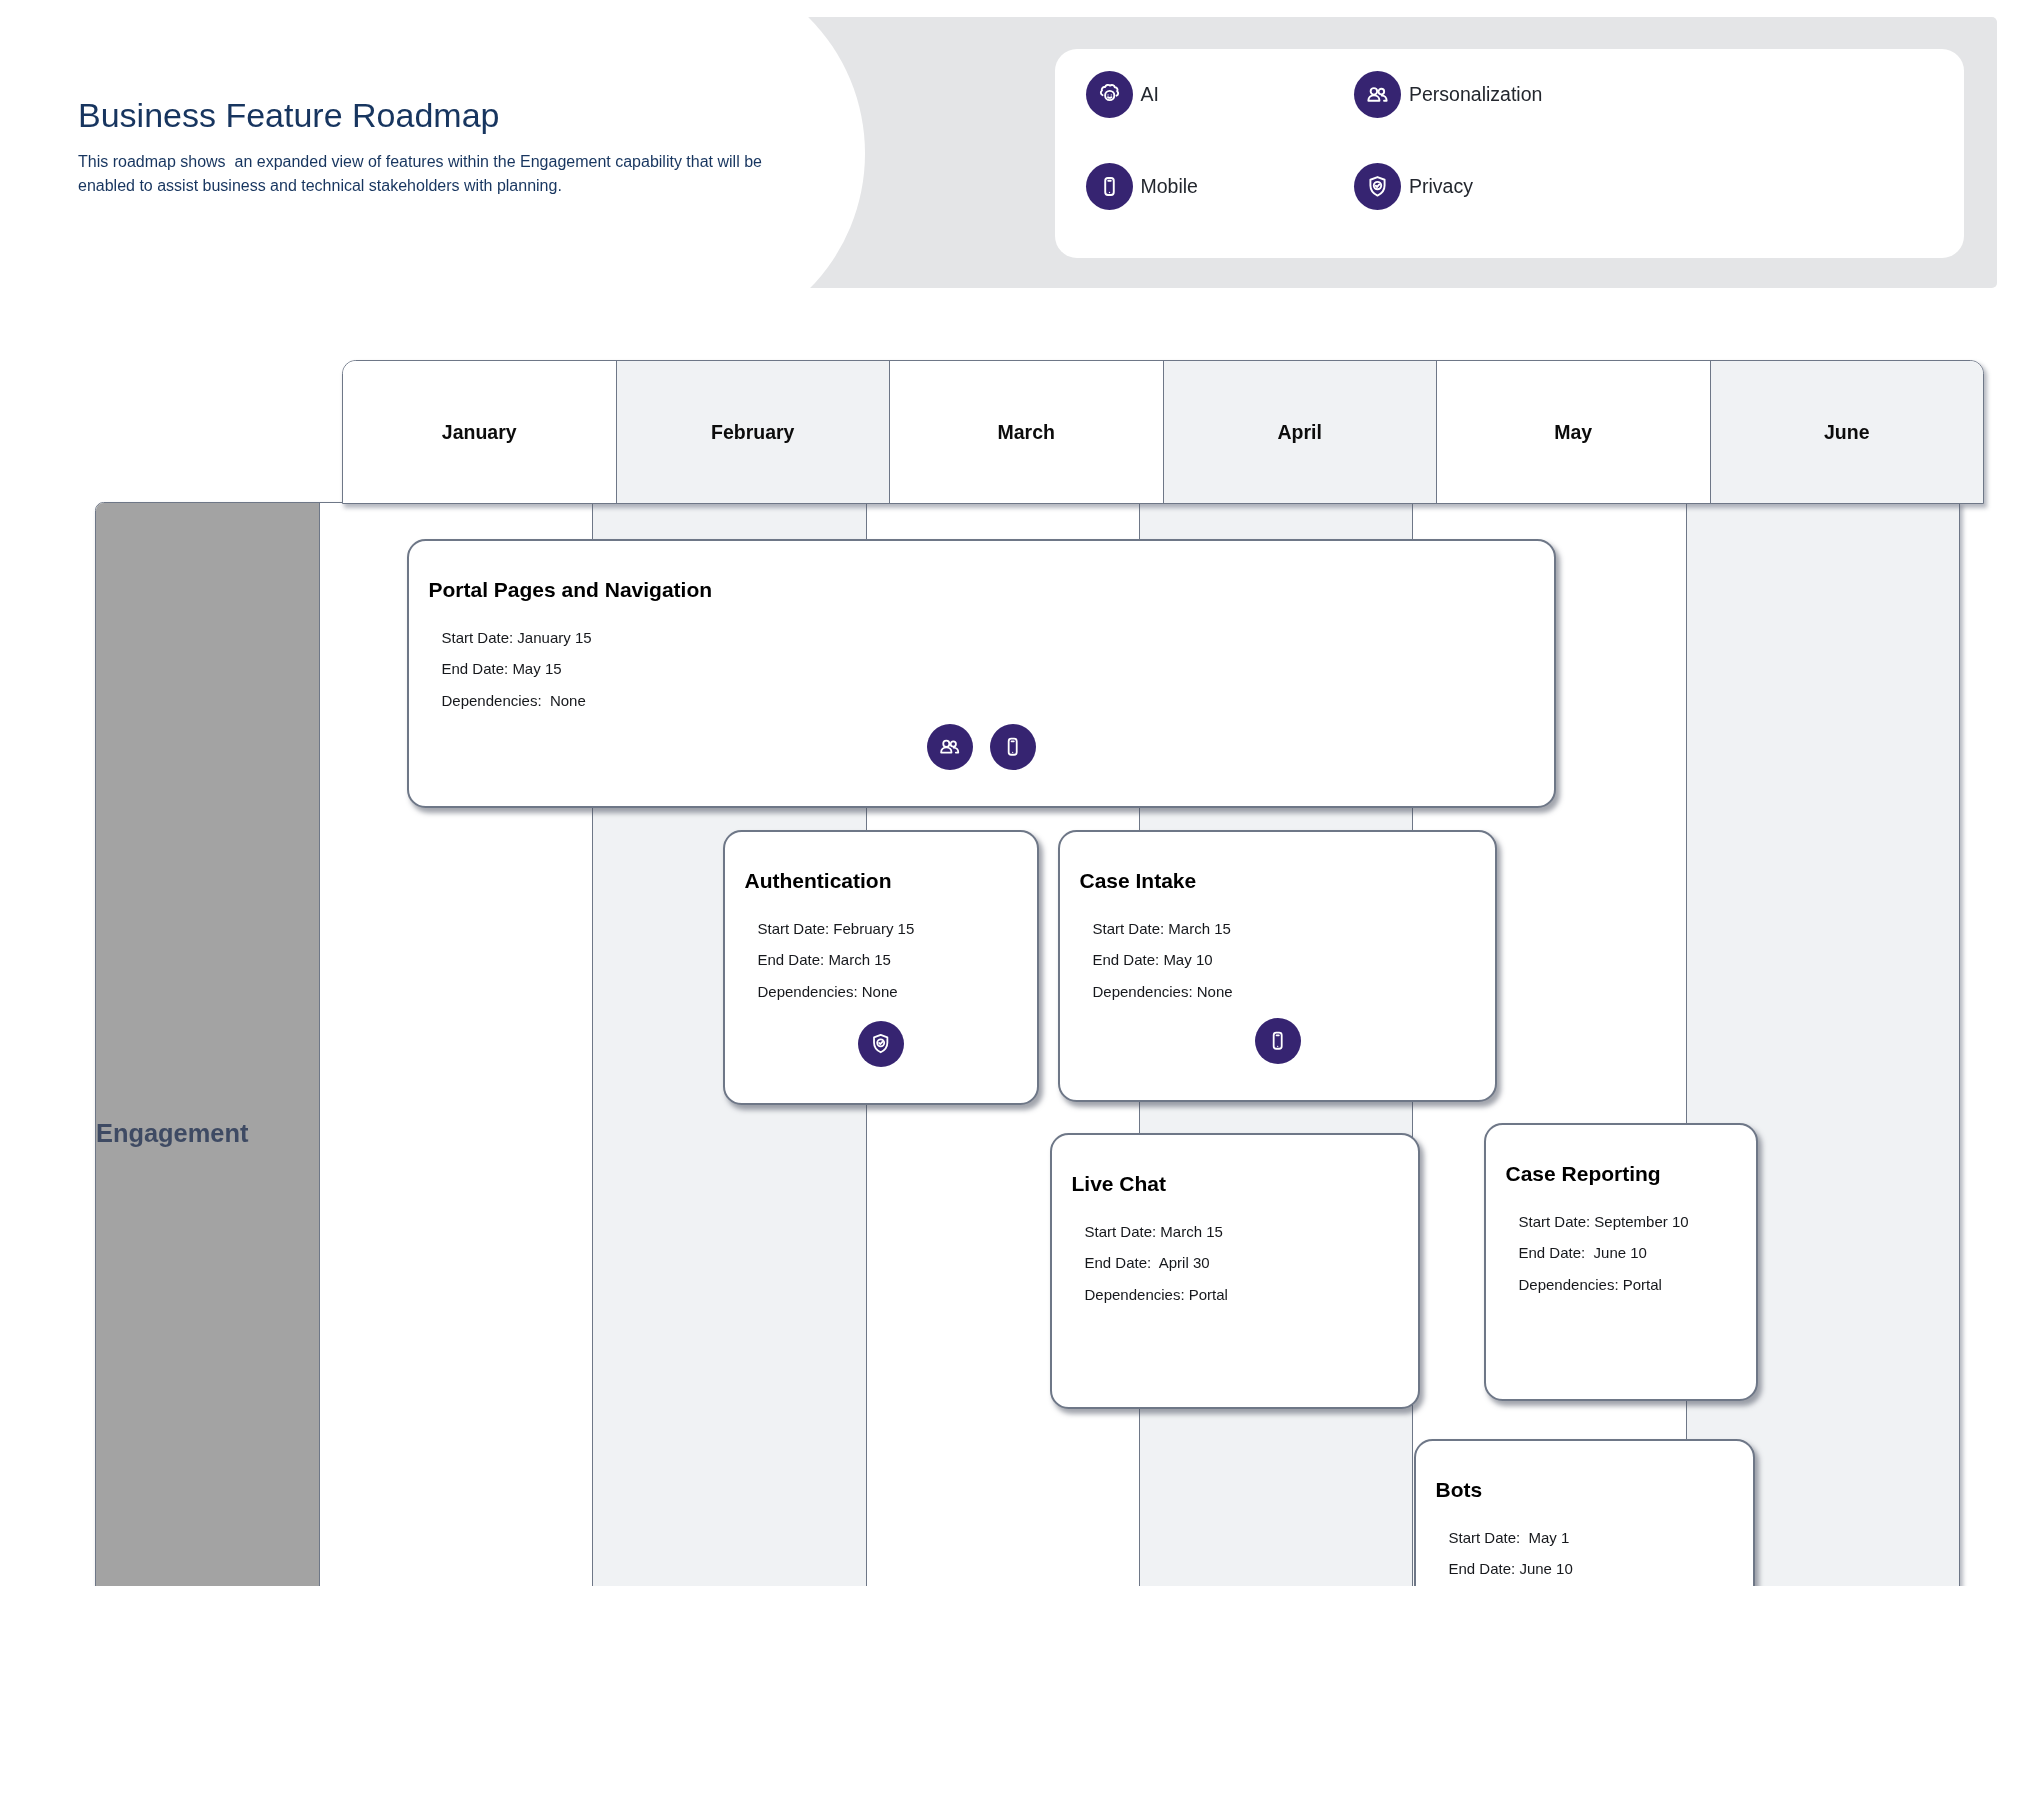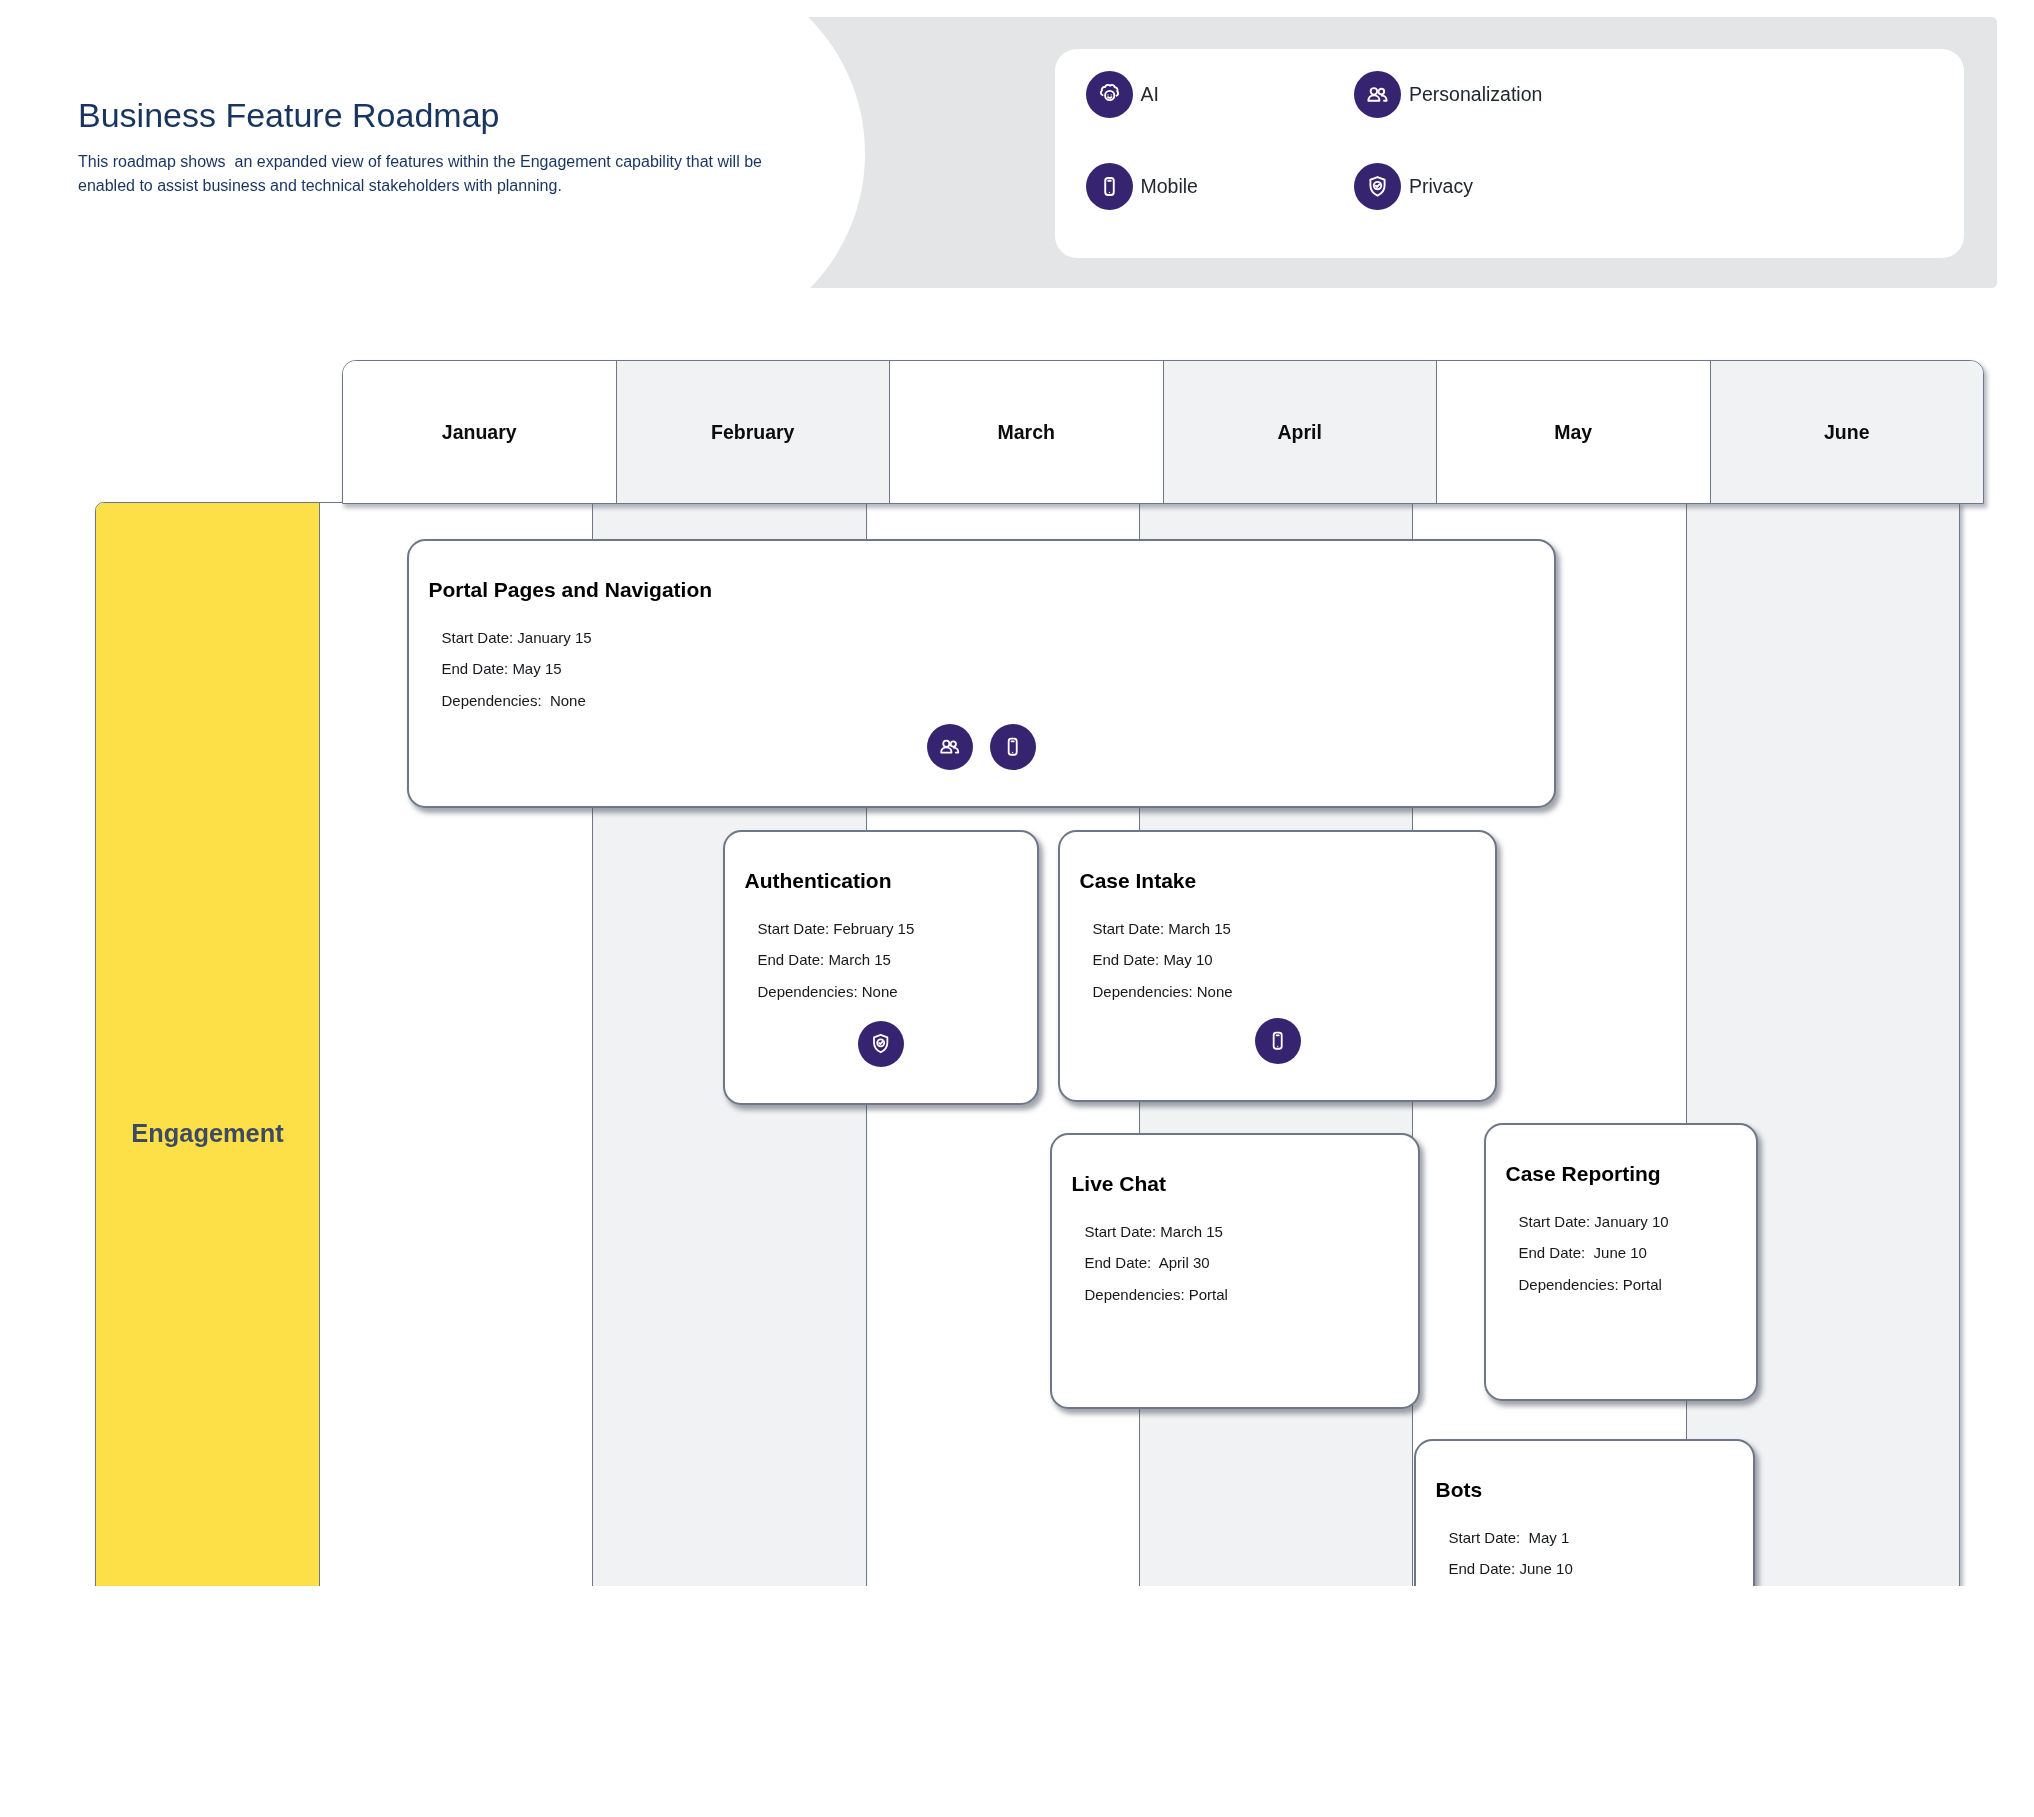--- a/index.html
+++ b/index.html
@@ -44,21 +44,21 @@
         border-right:1.7px solid #6e7787;background:#fff;}
   .mcell:last-child{border-right:none;}
   .mcell.alt{background:#f0f2f4;}
   .mcell span{font-size:19.5px;font-weight:bold;color:#0c0c0c;}
 
   .grid-body{position:absolute;left:95px;top:502px;width:1863px;height:1261px;
         display:flex;border:1.7px solid #6e7787;border-radius:8.5px 0 12px 12px;
         overflow:hidden;background:#fff;
         box-shadow:2.5px 3.4px 4.2px rgba(90,98,115,.45);z-index:0;}
   .label-cell{width:223px;flex:0 0 auto;display:flex;align-items:center;
-        justify-content:center;border-right:1.7px solid #6e7787;background:#fde047;}
+        justify-content:flex-start;border-right:1.7px solid #6e7787;background:#a3a3a3;}
   .label-cell span{font-size:25.4px;font-weight:bold;color:#3e4a63;}
   .bcol{flex:1;border-right:1.7px solid #6e7787;background:#fff;}
   .bcol:last-child{border-right:none;}
   .bcol.alt{background:#f0f2f4;}
 
   
   .card{position:absolute;background:#fff;border:2.5px solid #6e7787;
         border-radius:18.6px;box-shadow:3.4px 4.2px 5.1px rgba(70,76,92,.5);
         box-sizing:border-box;padding:37px 17px 0 19.5px;z-index:2;}
   .ctitle{font-size:21px;font-weight:bold;color:#000;white-space:pre;}
@@ -229,21 +229,21 @@
 
   <div class="card livechat">
     <div class="ctitle">Live Chat</div>
     <p class="cline l1">Start Date: March 15</p>
     <p class="cline l2">End Date:  April 30</p>
     <p class="cline l3">Dependencies: Portal</p>
   </div>
 
   <div class="card reporting">
     <div class="ctitle">Case Reporting</div>
-    <p class="cline l1">Start Date: January 10</p>
+    <p class="cline l1">Start Date: September 10</p>
     <p class="cline l2">End Date:  June 10</p>
     <p class="cline l3">Dependencies: Portal</p>
   </div>
 
   <div class="card bots">
     <div class="ctitle">Bots</div>
     <p class="cline l1">Start Date:  May 1</p>
     <p class="cline l2">End Date: June 10</p>
     <p class="cline l3">Dependencies: Portal</p>
     <div class="card-icons">

